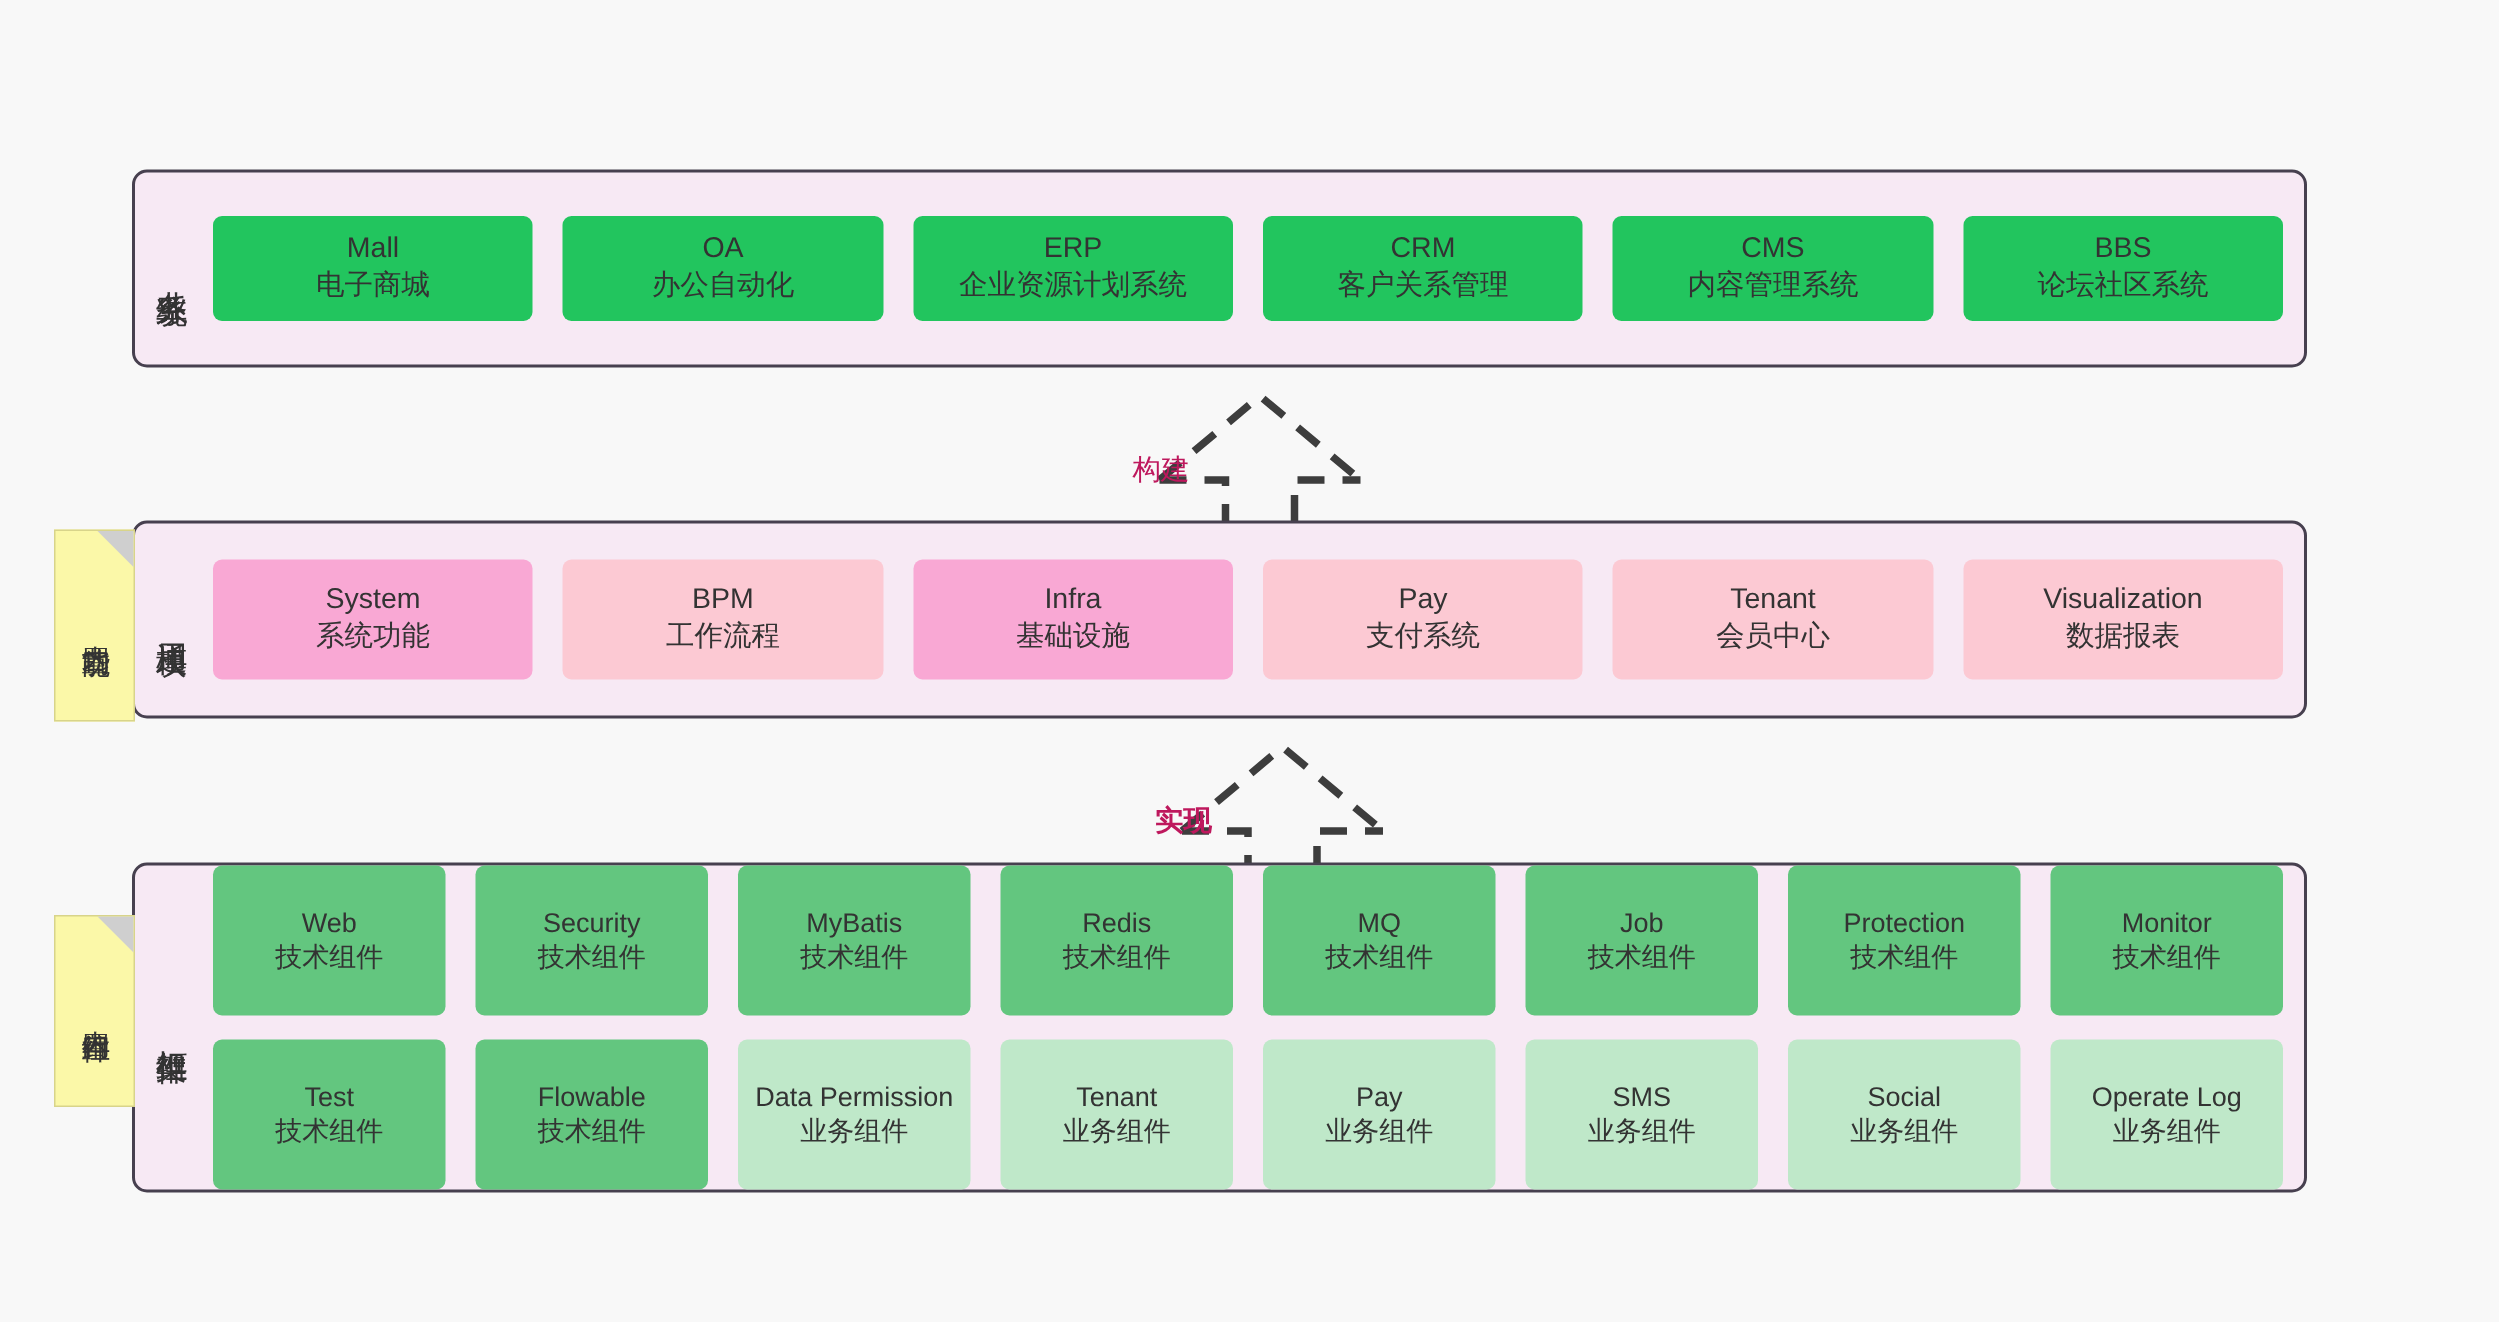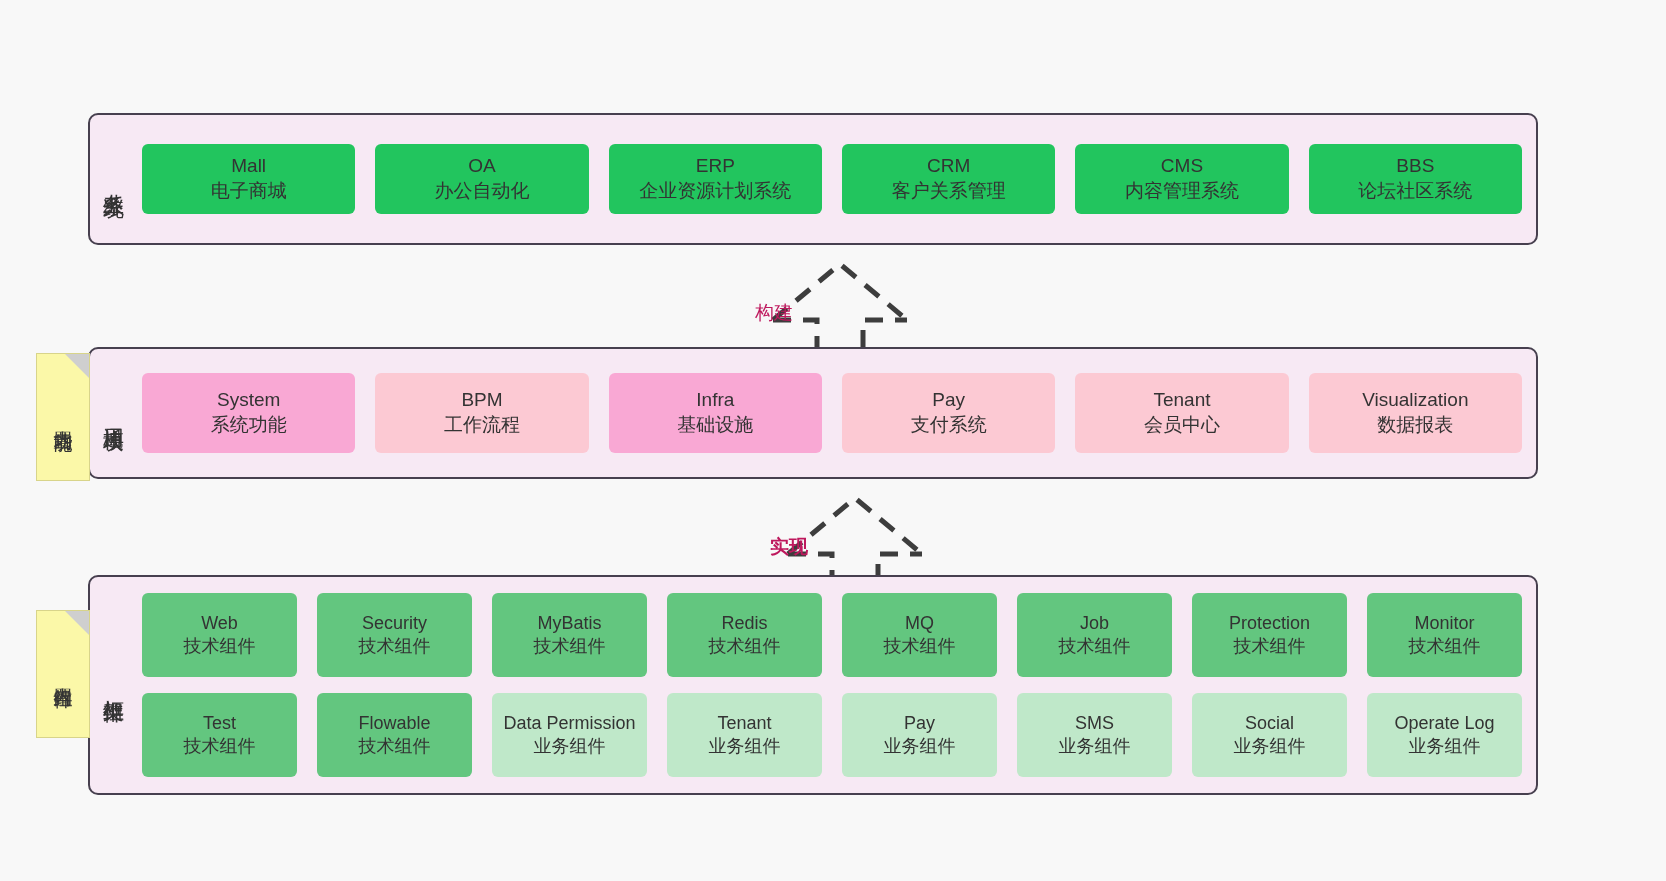--- a/index.html
+++ b/index.html
@@ -107,21 +107,21 @@
   .c-pink  { background: #fcc9d3; }
 
   
   #layer-framework {
     left: 88px;
     top: 575px;
     width: 1450px;
     height: 220px;
   }
   #layer-framework .card {
-    height: 84px;
+    height: 100px;
     font-size: 18px;
   }
   .c-green  { background: #63c67f; }
   .c-green2 { background: #bfe8c9; }
 
   
   .note {
     position: absolute;
     background: #fbf8a8;
     border: 1px solid #d8d48a;

